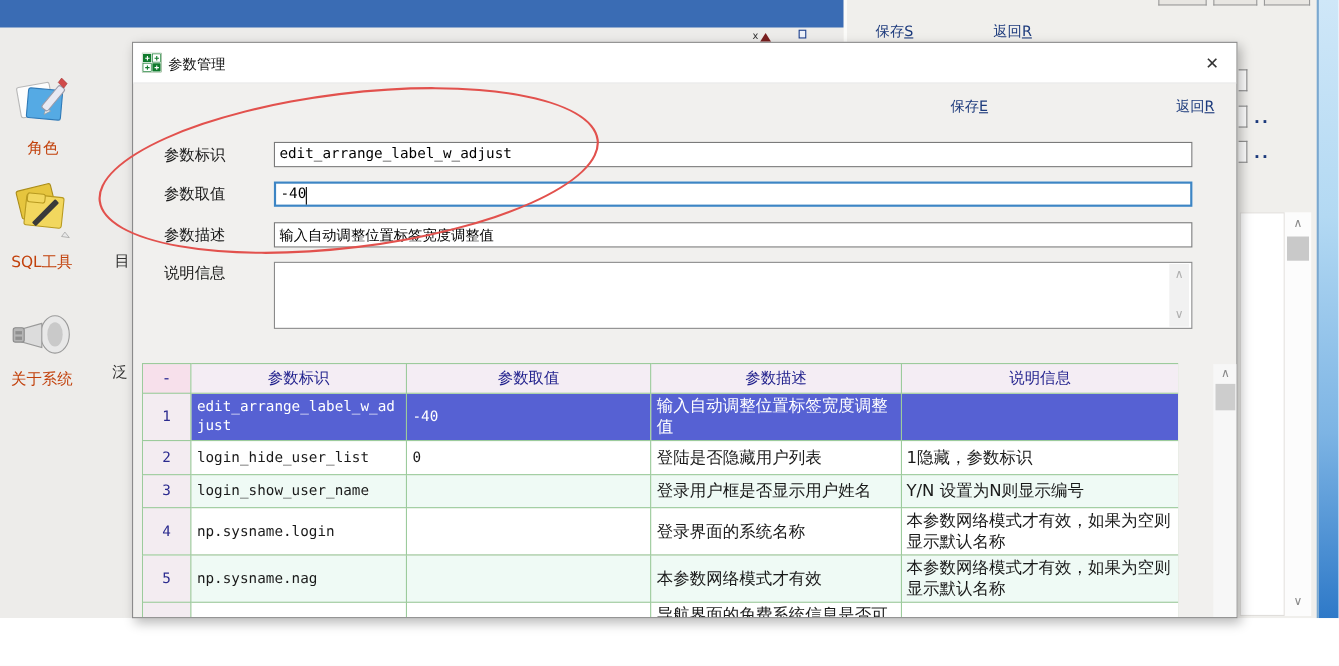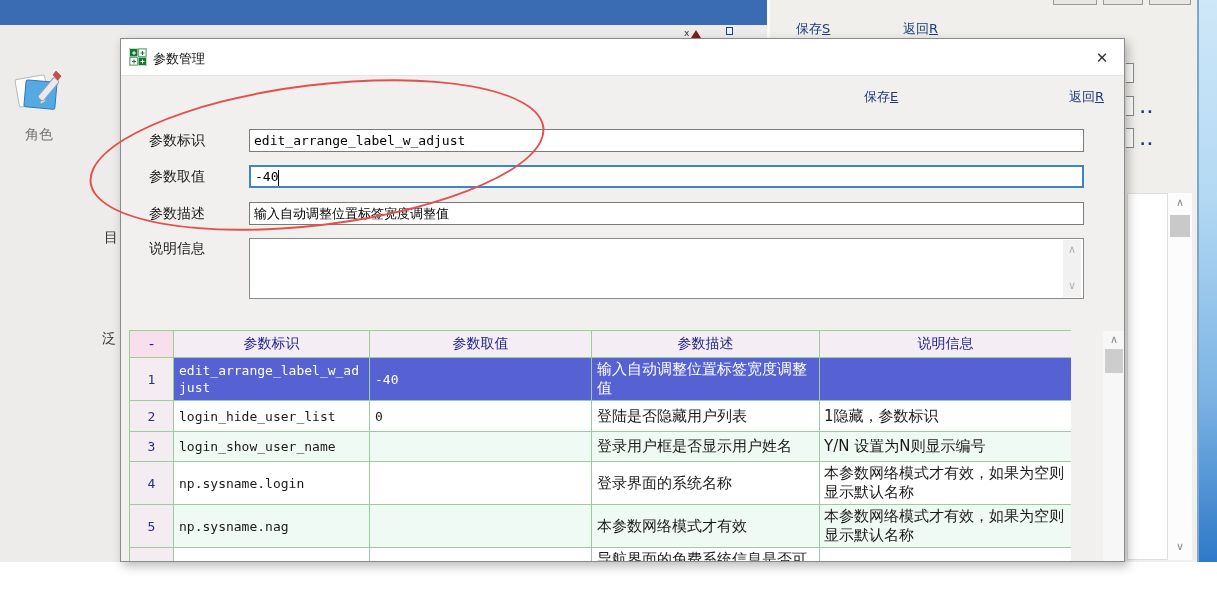--- a/index.html
+++ b/index.html
@@ -12,21 +12,21 @@
   .desktop-bg { left:0; top:0; width:1197px; height:562px; background:#edecea; }
   .topbar { left:0; top:0; width:770px; height:25px; background:#3a6cb4; }
   .bgwin { left:767px; top:0; width:430px; height:562px; background:#f0efec; border-left:3px solid #fbfbf9; }
   .wallpaper { left:1197px; top:0; width:20px; height:562px;
     background:linear-gradient(to bottom,#cfe7f8 0%,#b3d9f3 35%,#7db4e4 70%,#2e79c8 100%);
     border-left:2px solid #7aa8d0; }
   .bottom-strip { left:0; top:562px; width:1217px; height:43px; background:#ffffff; }
 
   
   .dicon { text-align:center; cursor:pointer; }
-  .dicon .lbl { font-size:14px; color:#737373; margin-top:2px; white-space:nowrap; }
+  .dicon .lbl { font-size:14px; color:#c2410c; margin-top:2px; white-space:nowrap; }
   .partial-char { font-size:14px; color:#333; }
 
   
   .navlink { font-size:13px; color:#1c3a7c; cursor:pointer; white-space:nowrap; }
   .navlink u { text-decoration:underline; }
   .top-btn-frag { height:5px; background:#e8e6e2; border:1px solid #9a9a9a; border-top:none; }
   .input-frag { width:8px; height:20px; background:#fff; border:1px solid #8a8a8a; border-left:none; }
   .dots { font-size:14px; font-weight:bold; color:#1c3a7c; letter-spacing:2px; }
   .bg-list { left:1127px; top:193px; width:41px; height:367px; background:#fff; border:1px solid #e0dedb; }
   .bg-scroll { left:1168px; top:193px; width:24px; height:367px; background:#fcfcfc; }
@@ -98,21 +98,46 @@
         <rect x="5" y="9" width="30" height="28" rx="2" fill="#fdfdfd" stroke="#b8b8b8" transform="rotate(-10 20 23)"></rect>
         <rect x="13" y="13" width="31" height="27" rx="2" fill="#55aae4" stroke="#2f7ab8" transform="rotate(5 28 26)"></rect>
         <polygon points="30,30 28,36 34,33" fill="#eee" stroke="#999" stroke-width="0.6"></polygon>
         <rect x="33" y="8" width="7" height="26" rx="2" fill="#e9e9f2" stroke="#9a9aa8" transform="rotate(40 36 21)"></rect>
         <polygon points="44,3 49,8 46,12 41,7" fill="#d04a4a" stroke="#a83838" stroke-width="0.6"></polygon>
       </svg>
     </span>
     <div class="lbl">角色</div>
   </div>
 
-
+  <div class="abs dicon" style="left:2px;top:160px;width:72px;">
+    <span>
+      <svg width="58" height="64" viewBox="0 0 58 64">
+        <rect x="8" y="10" width="32" height="26" rx="2" fill="#e6c53e" stroke="#ab8d1a" transform="rotate(-14 24 23)"></rect>
+        <rect x="14" y="18" width="34" height="28" rx="2" fill="#f2d75e" stroke="#b89a20" transform="rotate(6 31 32)"></rect>
+        <rect x="16" y="16" width="16" height="8" rx="2" fill="#f2d75e" stroke="#b89a20" transform="rotate(6 24 20)"></rect>
+        <rect x="30" y="18" width="5" height="30" rx="1" fill="#3a3a3a" transform="rotate(45 32 33)"></rect>
+        <polygon points="50,51 54,56 47,55" fill="#e8e8e8" stroke="#888" stroke-width="0.5"></polygon>
+      </svg>
+    </span>
+    <div class="lbl">SQL工具</div>
+  </div>
+
+  <div class="abs dicon" style="left:4px;top:284px;width:68px;">
+    <span>
+      <svg width="60" height="46" viewBox="0 0 60 46">
+        <ellipse cx="42" cy="20" rx="13" ry="17" fill="#e8e8e8" stroke="#9a9a9a"></ellipse>
+        <ellipse cx="42" cy="20" rx="7" ry="11" fill="#c9c9c9"></ellipse>
+        <polygon points="30,10 12,15 12,27 30,32" fill="#dcdcdc" stroke="#9a9a9a"></polygon>
+        <rect x="4" y="14" width="10" height="13" rx="2" fill="#b5b5b5" stroke="#8a8a8a"></rect>
+        <rect x="6" y="17" width="6" height="3" fill="#8f8f8f"></rect>
+        <rect x="6" y="22" width="6" height="3" fill="#8f8f8f"></rect>
+      </svg>
+    </span>
+    <div class="lbl">关于系统</div>
+  </div>
 
   <div class="abs partial-char" style="left:104px;top:229px;">目</div>
   <div class="abs partial-char" style="left:102px;top:330px;">泛</div>
 
   <div class="abs navlink" style="left:796px;top:20px;"><span>保存</span><u>S</u></div>
   <div class="abs navlink" style="left:903px;top:20px;"><span>返回</span><u>R</u></div>
 
   <div class="abs top-btn-frag" style="left:1053px;top:0;width:44px;"></div>
   <div class="abs top-btn-frag" style="left:1103px;top:0;width:40px;"></div>
   <div class="abs top-btn-frag" style="left:1149px;top:0;width:42px;"></div>

